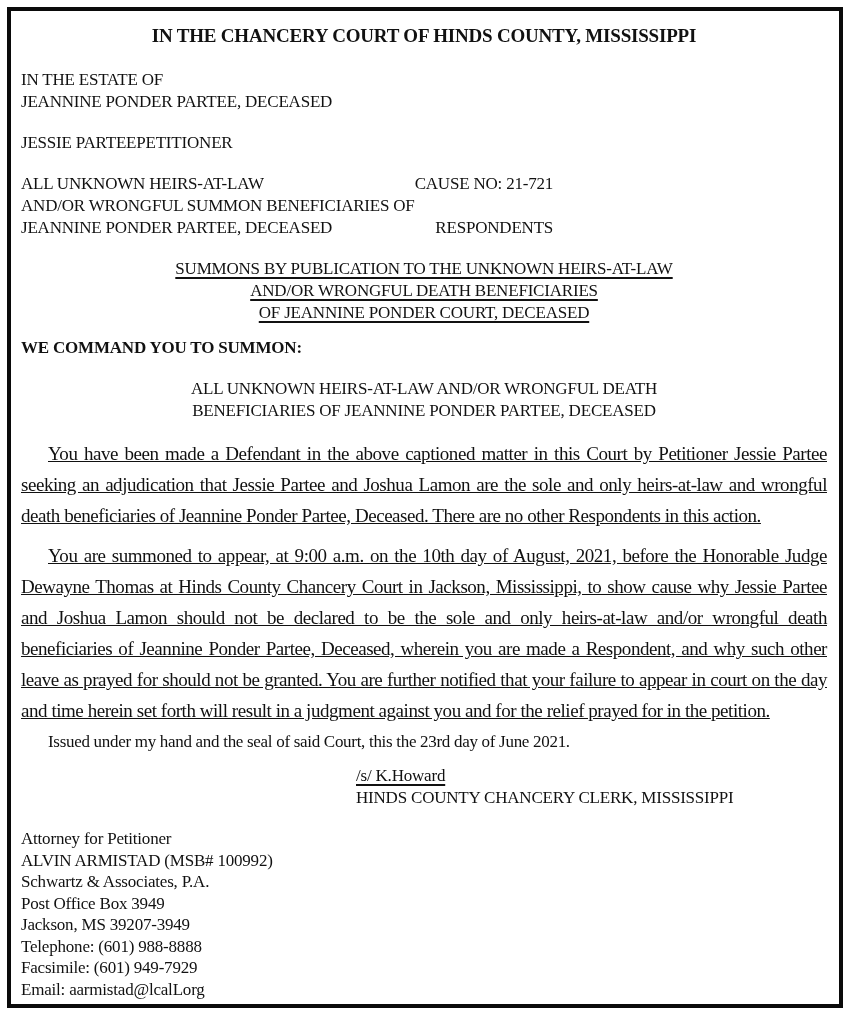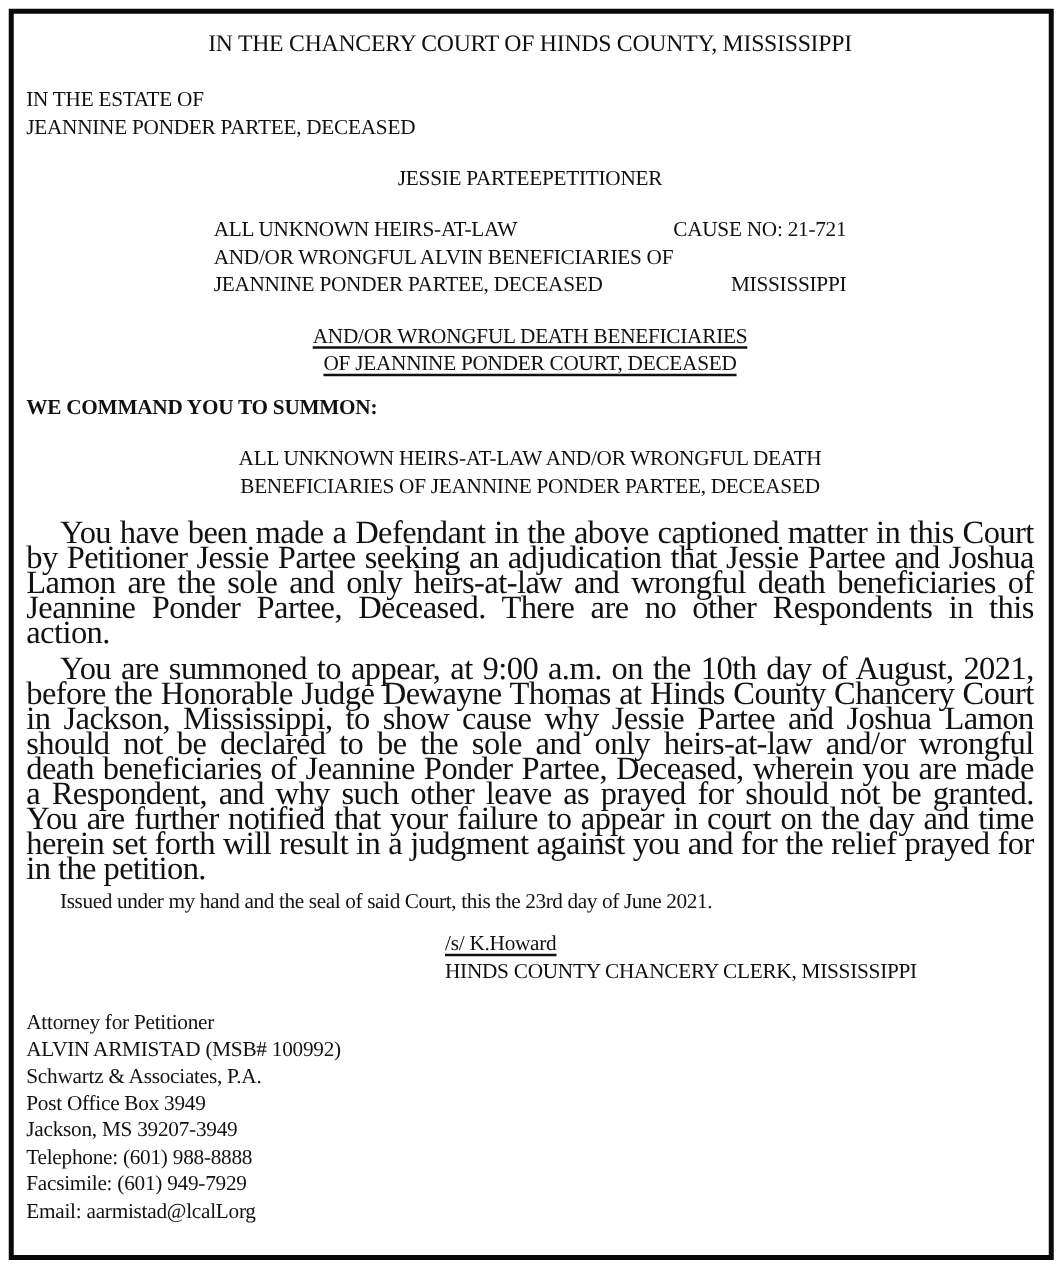--- a/index.html
+++ b/index.html
@@ -16,43 +16,43 @@
     border: 4px solid #0a0a0a;
     padding: 12px 12px 0 10px;
     background: #fff;
     overflow: hidden;
   }
   .line { line-height: 22px; font-size: 17px; letter-spacing: -0.2px; }
   .center { text-align: center; }
   .right { text-align: right; }
   .u { text-decoration: underline; text-decoration-thickness: 1.5px; text-underline-offset: 3px; }
 
-  .court-title { margin-top: 2px; font-size: 19px; }
+  .court-title { margin-top: 2px; font-size: 19px; font-weight: bold; }
 
   .estate-block { margin-top: 22px; }
 
   .party-row {
-    display: flex; justify-content: center; align-items: flex-start;
+    display: flex; justify-content: flex-start; align-items: flex-start;
     margin-top: 19px;
   }
   .spread-col {
     display: flex; flex-direction: column; justify-content: space-between;
     align-self: stretch;
   }
 
   .summons-heading { margin-top: 19px; line-height: 24px; }
 
   .command-line { margin-top: 13px; font-weight: bold; }
 
   .summon-target { margin-top: 19px; line-height: 24px; }
 
   .para {
     margin-top: 16px;
-    font-size: 26px; line-height: 20px; letter-spacing: -0.45px;
-    text-align: justify; text-indent: 27px;
+    font-size: 19px; line-height: 31px; letter-spacing: -0.45px;
+    text-align: justify; text-indent: 27px; text-decoration: underline;
   }
   .para2 { margin-top: 9px; }
 
   .issued-line { margin-top: 5px; text-indent: 27px; letter-spacing: -0.3px; }
 
   .signature-block { margin-top: 12px; margin-left: 335px; }
 
   .attorney-block { margin-top: 19px; }
   .attorney-block .line { line-height: 21.5px; }
 
@@ -71,30 +71,31 @@
   </div>
 
   <div class="party-row">
     <div class="line">JESSIE PARTEE</div>
     <div class="line">PETITIONER</div>
   </div>
 
   <div class="party-row">
     <div>
       <div class="line">ALL UNKNOWN HEIRS-AT-LAW</div>
-      <div class="line">AND/OR WRONGFUL ALVIN BENEFICIARIES OF</div>
+      <div class="line">AND/OR WRONGFUL SUMMON BENEFICIARIES OF</div>
       <div class="line">JEANNINE PONDER PARTEE, DECEASED</div>
     </div>
     <div class="spread-col right">
       <div class="line">CAUSE NO: 21-721</div>
-      <div class="line">MISSISSIPPI</div>
+      <div class="line">RESPONDENTS</div>
     </div>
   </div>
 
   <div class="summons-heading center">
+    <div class="line"><span class="u">SUMMONS BY PUBLICATION TO THE UNKNOWN HEIRS-AT-LAW</span></div>
     <div class="line"><span class="u">AND/OR WRONGFUL DEATH BENEFICIARIES</span></div>
     <div class="line"><span class="u">OF JEANNINE PONDER COURT, DECEASED</span></div>
   </div>
 
   <div class="line command-line">WE COMMAND YOU TO SUMMON:</div>
 
   <div class="summon-target center">
     <div class="line">ALL UNKNOWN HEIRS-AT-LAW AND/OR WRONGFUL DEATH</div>
     <div class="line">BENEFICIARIES OF JEANNINE PONDER PARTEE, DECEASED</div>
   </div>

